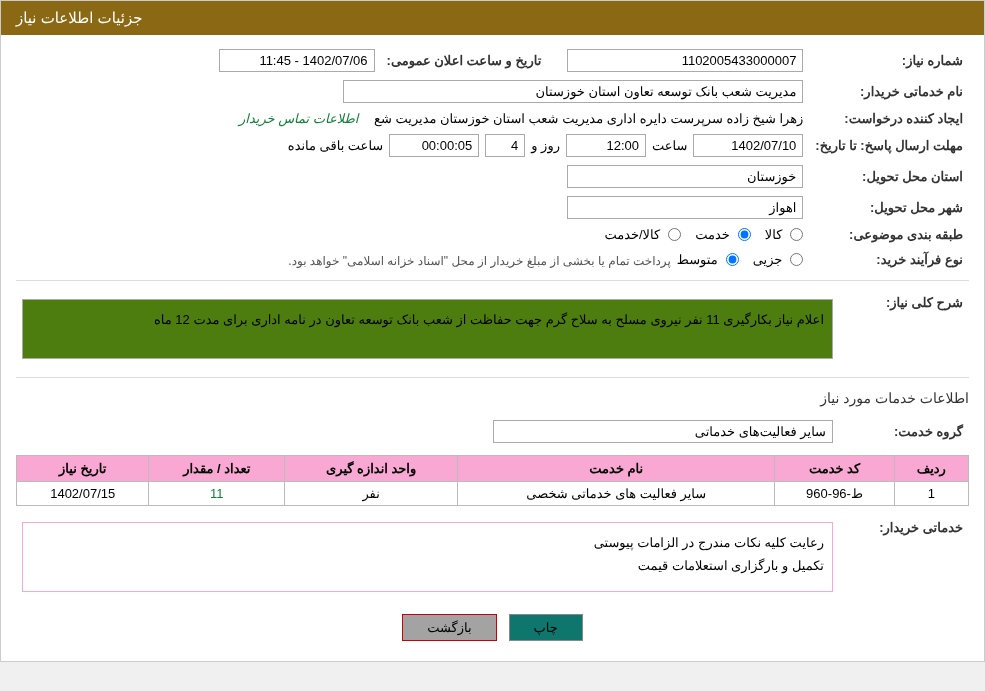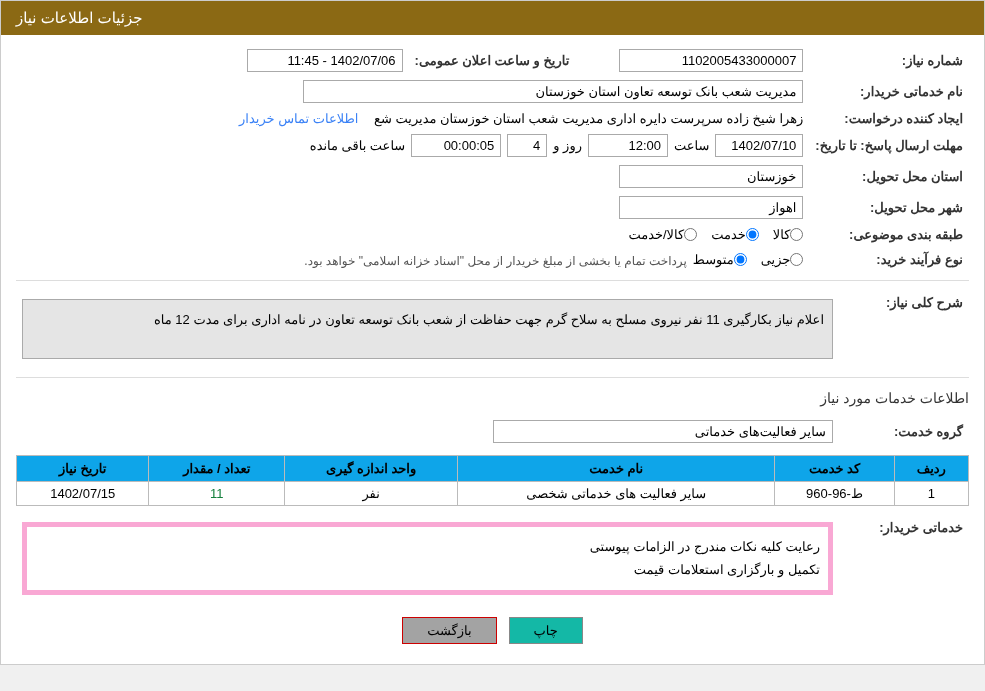--- a/index.html
+++ b/index.html
@@ -56,84 +56,85 @@
       border: 1px solid #aaa;
       padding: 3px 6px;
       min-height: 22px;
       background: #fff;
       display: inline-block;
     }
     .input-wide {
       width: 340px;
     }
     .input-medium {
-      width: 184px;
+      width: 236px;
     }
     .input-small {
-      width: 88px;
+      width: 110px;
       text-align: right;
     }
     .input-xsmall {
       width: 80px;
     }
     .row-flex {
       display: flex;
       align-items: center;
       gap: 6px;
     }
     .blue-link {
-      color: #3b82f6;
+      color: #15803d;
       text-decoration: none;
+      font-style: italic;
     }
     .radio-group {
       display: flex;
       align-items: center;
       gap: 14px;
     }
     .radio-item {
       display: flex;
       align-items: center;
-      gap: 0;
+      gap: 8px;
     }
     .divider {
       border: none;
       border-top: 1px solid #ddd;
       margin: 8px 0;
     }
     .description-box {
       border: 1px solid #aaa;
       padding: 8px;
       margin: 6px 0;
-      background: #e5e5e5;
+      background: #4d7c0f;
       min-height: 60px;
       text-align: right;
       line-height: 1.8;
     }
     .services-table {
       width: 100%;
       border-collapse: collapse;
       margin: 8px 0;
     }
     .services-table th {
-      background: #0ea5e9;
+      background: #f9a8d4;
       border: 1px solid #bbb;
       padding: 5px 8px;
       text-align: center;
       font-weight: bold;
     }
     .services-table td {
       border: 1px solid #bbb;
       padding: 4px 8px;
       text-align: center;
     }
     .services-table td.red-text {
       color: #15803d;
     }
     .buyer-notes {
-      border: 5px solid #f9a8d4;
+      border: 1px solid #f9a8d4;
       padding: 8px;
       margin: 4px 0;
       background: #fff;
       min-height: 70px;
       text-align: right;
       line-height: 1.8;
     }
     .buttons-row {
       display: flex;
       justify-content: center;
@@ -141,21 +142,21 @@
       margin: 14px 0 10px;
     }
     .btn {
       padding: 5px 24px;
       border: 1px solid #aaa;
       cursor: pointer;
       font-size: 13px;
       font-family: Tahoma, Arial, sans-serif;
     }
     .btn-print {
-      background: #14b8a6;
+      background: #0f766e;
       border-color: #888;
     }
     .btn-back {
       background: #a3a3a3;
       border-color: #c00;
       color: #000;
     }
     .notice-text {
       color: #555;
       font-size: 12px;
@@ -183,21 +184,21 @@
         </td>
         <td class="label-cell" style="text-align:left; padding-right:20px;">تاریخ و ساعت اعلان عمومی:</td>
         <td class="value-cell">
           <div class="input-box" style="width:156px;">1402/07/06 - 11:45</div>
         </td>
       </tr>
 
       <tr>
         <td class="label-cell">نام خدماتی خریدار:</td>
         <td class="value-cell" colspan="3">
-          <div class="input-box" style="width:500px;">مدیریت شعب بانک توسعه تعاون استان خوزستان</div>
+          <div class="input-box" style="width:460px;">مدیریت شعب بانک توسعه تعاون استان خوزستان</div>
         </td>
       </tr>
 
       <tr>
         <td class="label-cell">ایجاد کننده درخواست:</td>
         <td class="value-cell" colspan="3">
           <div class="row-flex">
             <span>زهرا شیخ زاده سرپرست دایره اداری مدیریت شعب استان خوزستان مدیریت شع</span>
             &nbsp;
             <a href="#" class="blue-link">اطلاعات تماس خریدار</a>

